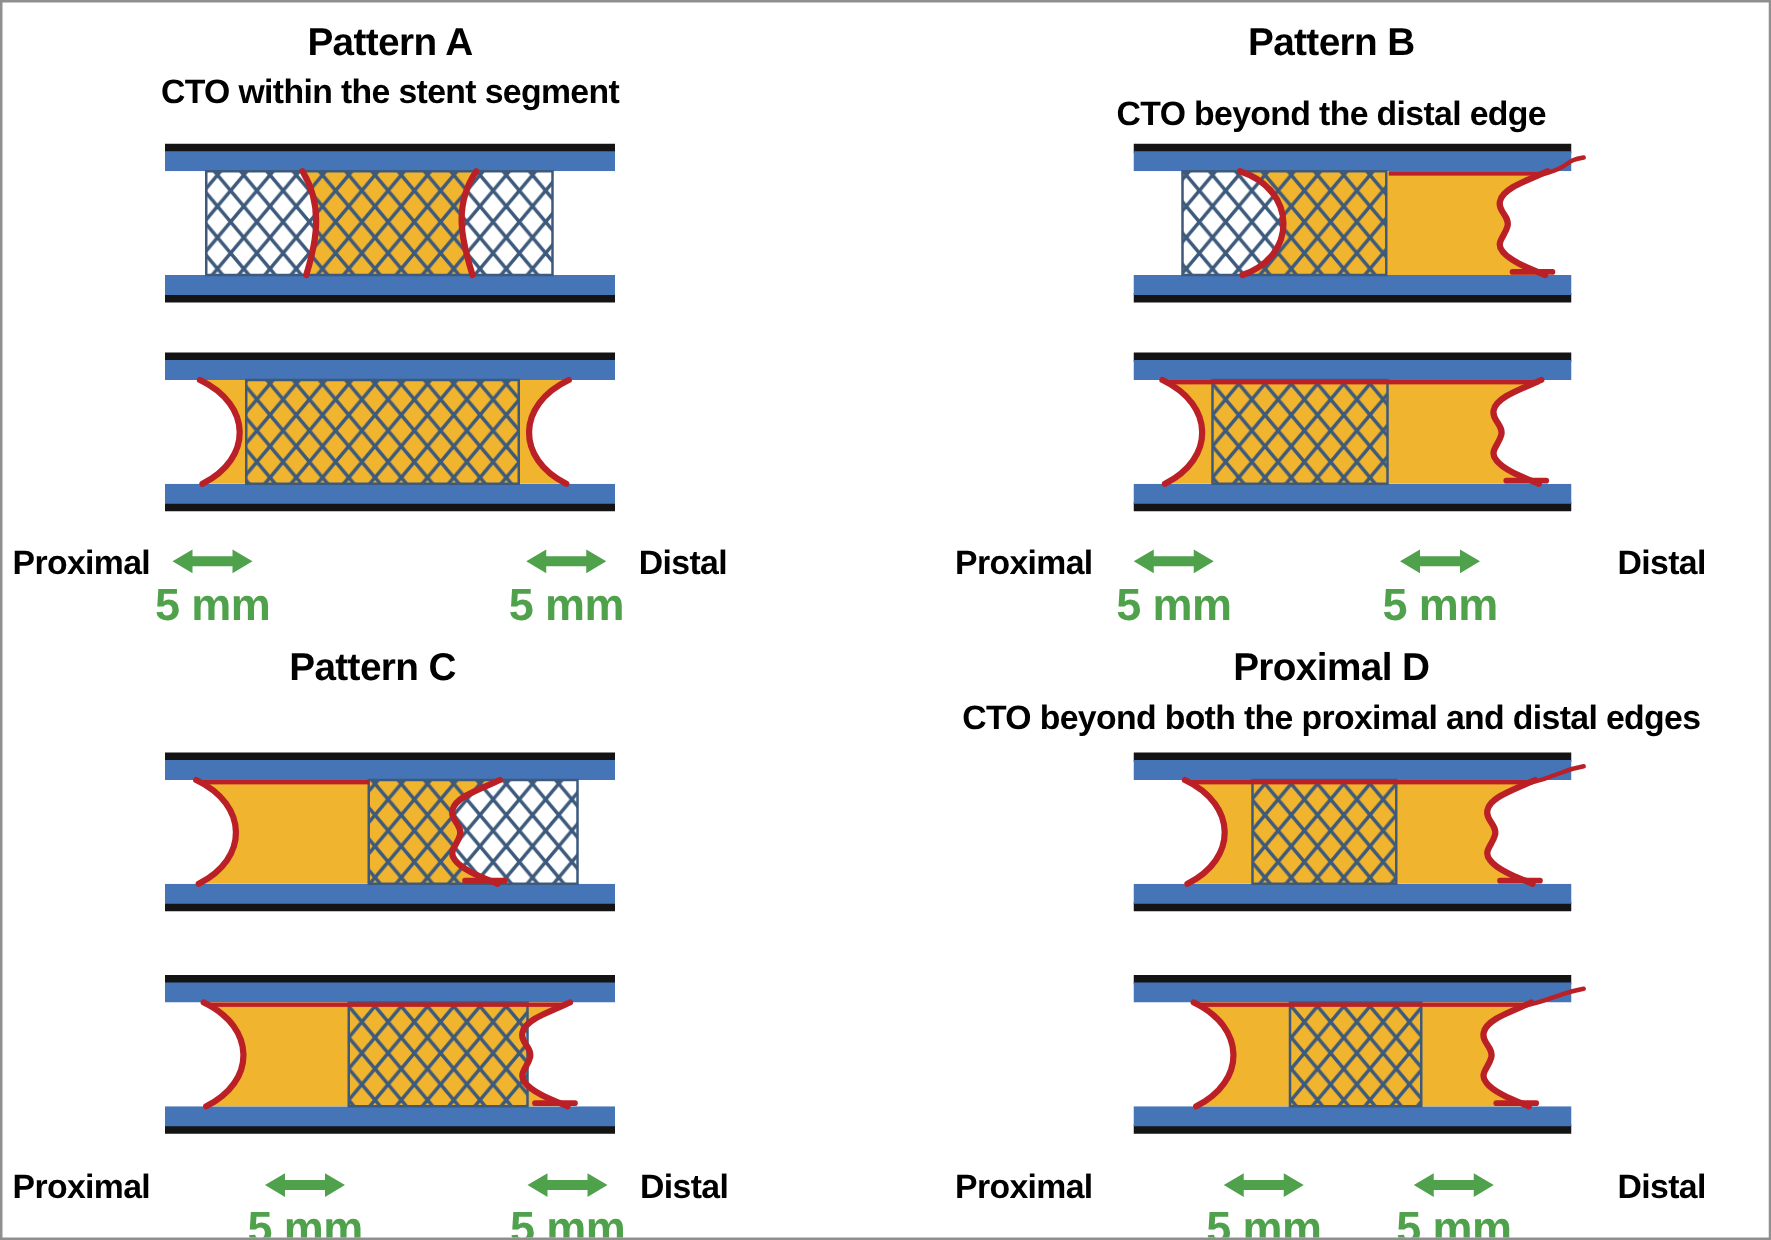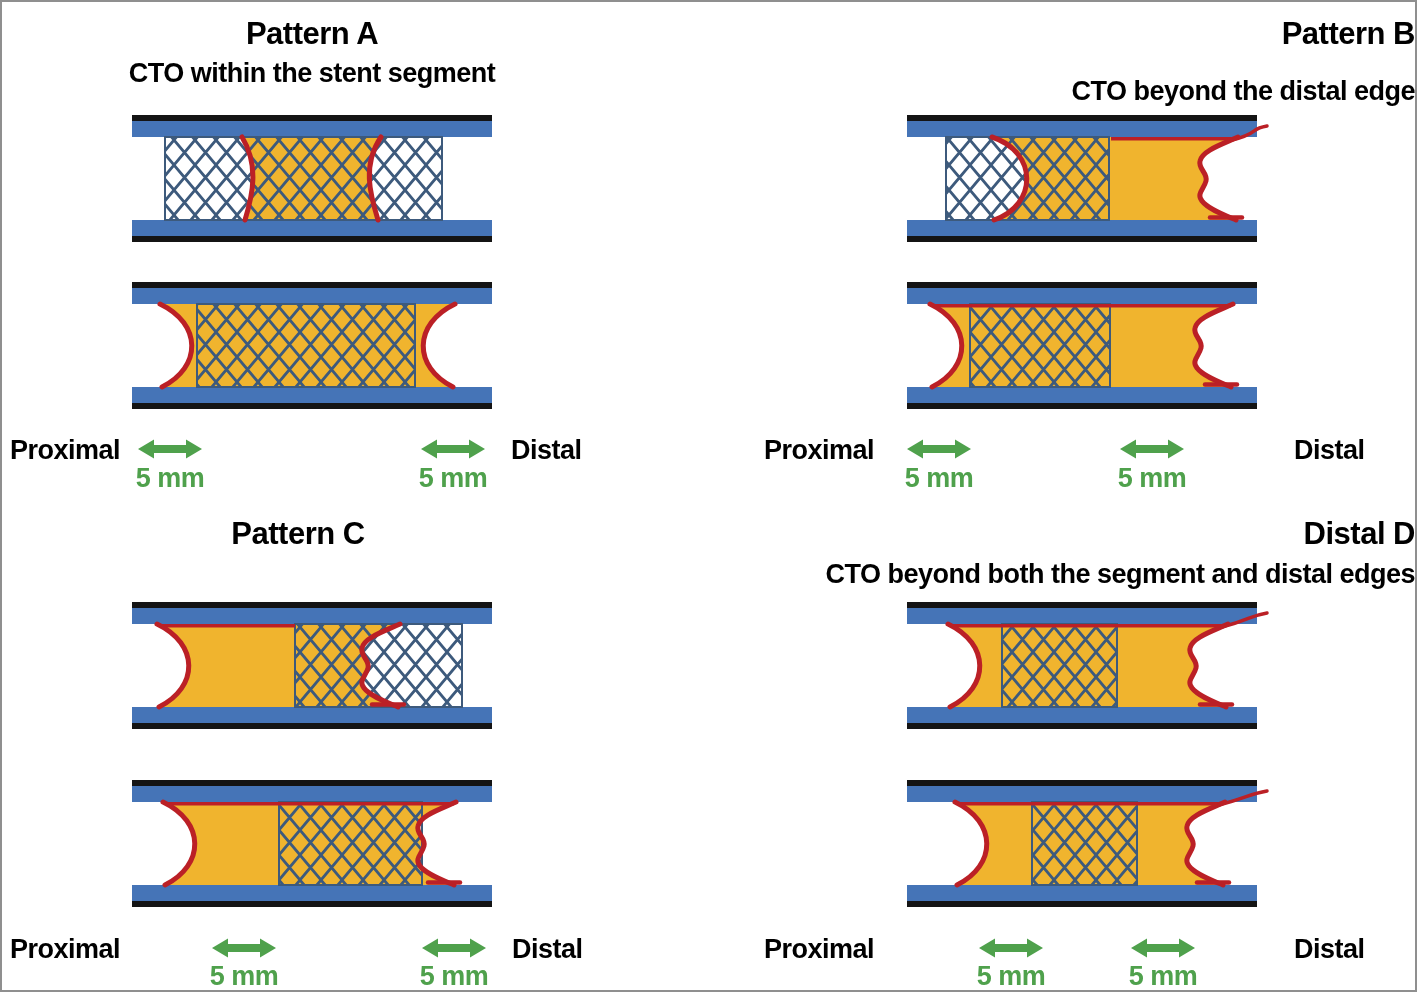--- a/index.html
+++ b/index.html
@@ -3,24 +3,24 @@
 <meta charset="utf-8">
 <style>
   html,body{margin:0;padding:0;background:#e8e8e8;}
   #canvas{
     position:relative;width:1417px;height:992px;background:#ffffff;
     border:2px solid #8f8f8f;box-sizing:border-box;overflow:hidden;
     font-family:"Liberation Sans","DejaVu Sans",sans-serif;
   }
   .abs{position:absolute;}
   .t1{font-size:31px;font-weight:700;color:#000;text-align:center;letter-spacing:-0.5px;width:520px;}
-  .t1.wide,.t2.wide{width:700px;text-align:right;}
+  .t1.wide,.t2.wide{width:700px;}
   .t2{font-size:27px;font-weight:700;color:#000;text-align:center;letter-spacing:-0.5px;width:520px;}
   .side{font-size:27px;font-weight:700;color:#000;letter-spacing:-0.5px;white-space:nowrap;}
-  .mm{font-size:27px;font-weight:700;letter-spacing:-0.5px;width:120px;text-align:center;}
+  .mm{font-size:36px;font-weight:700;letter-spacing:-0.5px;width:120px;text-align:center;}
   .arrow{width:66px;height:24px;}
   .vslot{height:127px;}
   .vslot svg{overflow:visible;display:block;}
   
   .tA1{left:50px;top:14px;}   .tA2{left:50px;top:56px;text-align:center;}
   .vA1{left:130px;top:113px;} .vA2{left:130px;top:280px;}
   .pxA{left:8px;top:433px;}   .dsA{left:509px;top:433px;}
   .arA1{left:135px;top:435px;}.arA2{left:418px;top:435px;}
   .mmA1{left:108px;top:461px;}.mmA2{left:391px;top:461px;}
   
@@ -195,22 +195,22 @@
   <div class="abs arrow arC1"><svg width="66" height="24" viewBox="0 0 66 24" xmlns="http://www.w3.org/2000/svg">
     <path fill="#4fa14c" d="M1,12 L17,2.5 L17,8 L49,8 L49,2.5 L65,12 L49,21.5 L49,16 L17,16 L17,21.5 Z"></path>
   </svg></div>
   <div class="abs arrow arC2"><svg width="66" height="24" viewBox="0 0 66 24" xmlns="http://www.w3.org/2000/svg">
     <path fill="#4fa14c" d="M1,12 L17,2.5 L17,8 L49,8 L49,2.5 L65,12 L49,21.5 L49,16 L17,16 L17,21.5 Z"></path>
   </svg></div>
   <div class="abs mm mmC1" style="color: rgb(79, 161, 76);">5 mm</div>
   <div class="abs mm mmC2" style="color: rgb(79, 161, 76);">5 mm</div>
   <div class="abs side dsC">Distal</div>
 
-  <div class="abs t1 wide tD1">Distal D</div>
-  <div class="abs t2 wide tD2">CTO beyond both the segment and distal edges</div>
+  <div class="abs t1 wide tD1">Proximal D</div>
+  <div class="abs t2 wide tD2">CTO beyond both the proximal and distal edges</div>
   <div class="abs vslot vD1">
       <svg width="364" height="127" viewBox="0 0 364 127" xmlns="http://www.w3.org/2000/svg">
         <defs>
           <pattern id="hu6" patternUnits="userSpaceOnUse" width="21" height="25">
      <path d="M0,0 L21,25 M21,0 L0,25" stroke="#3d5a7c" stroke-width="2.8" fill="none"></path>
    </pattern>
         </defs>
         <rect x="0" y="0" width="350" height="7.5" fill="#141414"></rect>
         <rect x="0" y="119.5" width="350" height="7.5" fill="#141414"></rect>
         <rect x="0" y="6" width="350" height="16" fill="#4574b7"></rect>

